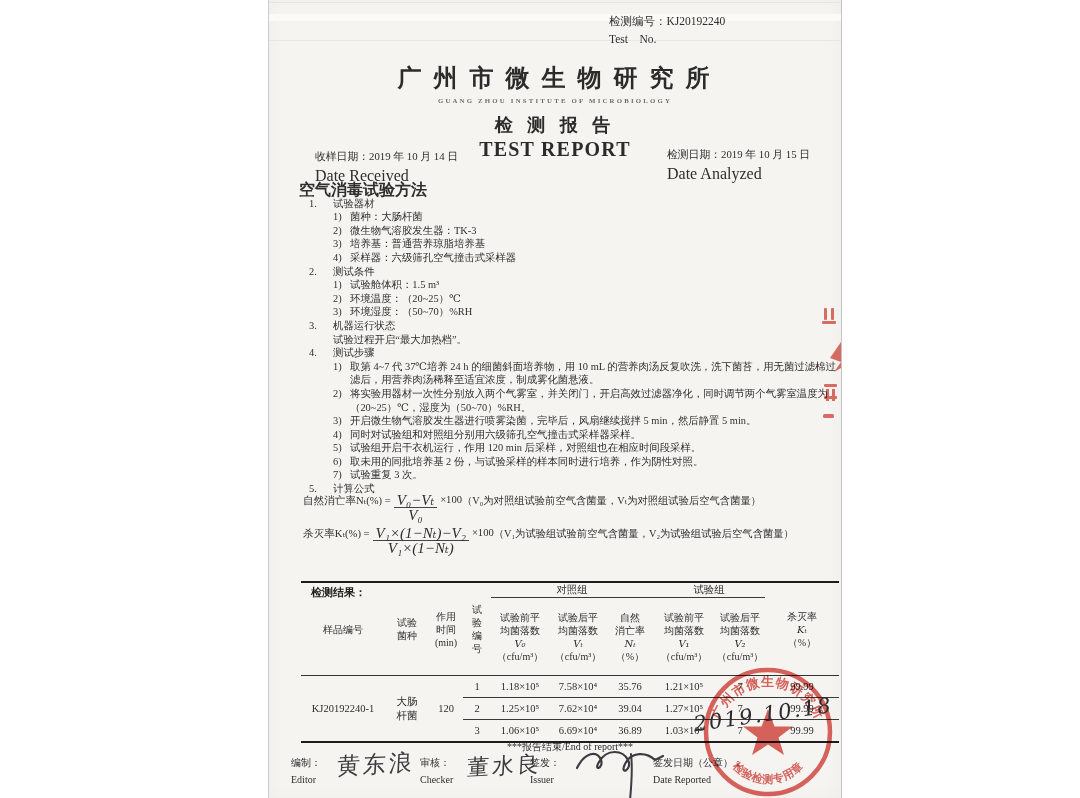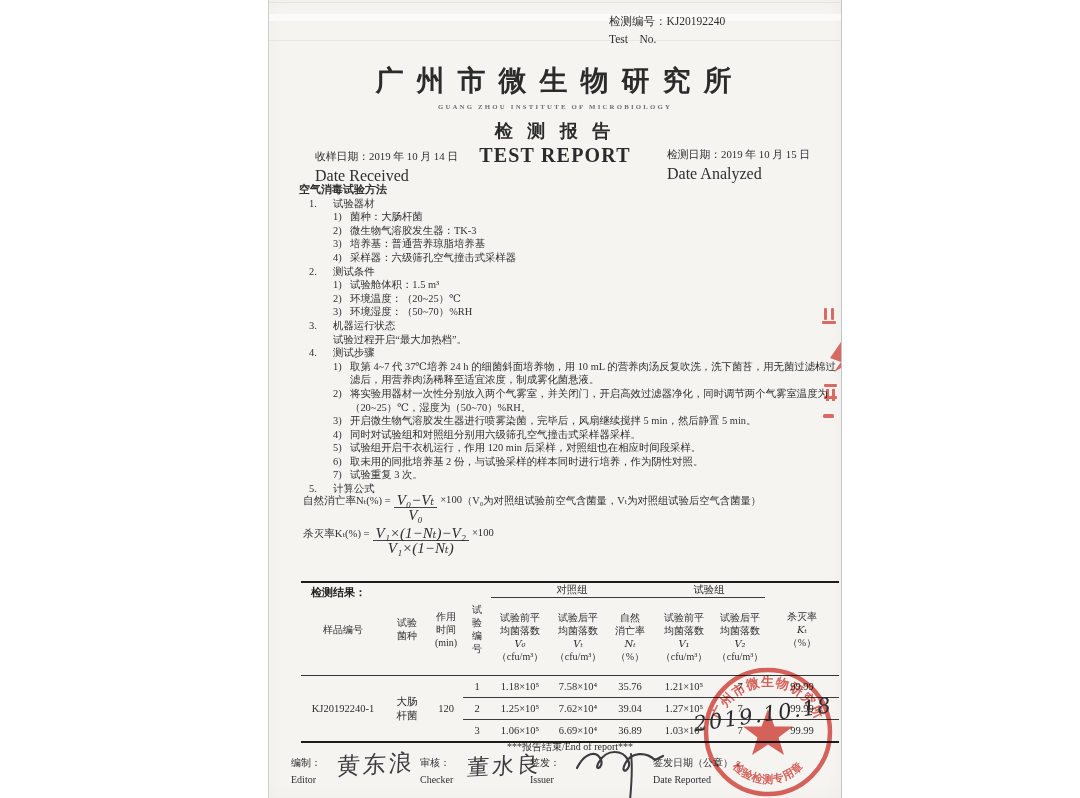--- a/index.html
+++ b/index.html
@@ -9,33 +9,33 @@
   .page{position:absolute;left:268px;top:0;width:572px;height:798px;
         background:#f5f4f1;overflow:hidden;
         border-left:1px solid #cccdd1;border-right:1px solid #c3c4c8;
         box-shadow:inset 0 0 18px rgba(0,0,0,0.03);}
   .scanline{position:absolute;left:0;width:100%;pointer-events:none;}
 
   
   .testno{position:absolute;left:340px;top:14px;font-size:11.5px;color:#2e2e2e;}
   .testno .en{display:block;white-space:pre;margin-top:4px;font-size:11.5px;}
   .titleblock{position:absolute;left:0;top:62px;width:100%;text-align:center;color:#2b2b2b;}
-  .org-zh{font-size:28px;font-weight:bold;letter-spacing:3px;}
+  .org-zh{font-size:24px;font-weight:bold;letter-spacing:3px;}
   .org-en{font-size:6.8px;font-weight:bold;letter-spacing:2.2px;color:#6d6d6d;margin-top:3px;}
   .rep-zh{font-size:18px;font-weight:bold;letter-spacing:5px;margin-top:9px;}
   .rep-en{font-size:20px;font-weight:bold;letter-spacing:1.2px;margin-top:1px;}
   .dates{position:absolute;top:150px;left:30px;width:536px;font-size:10.8px;color:#2e2e2e;}
   .date-l{position:absolute;left:16px;top:0;}
   .date-r{position:absolute;left:368px;top:-2px;}
   .dates .en{display:block;font-size:16px;margin-top:3px;}
 
   
   .method{position:absolute;left:30px;top:183px;width:540px;font-size:10.4px;
           line-height:13.6px;color:#2f2f2f;}
-  .m-title{font-weight:bold;font-size:11px;}
+  .m-title{font-weight:bold;font-size:16px;}
   .sec{display:flex;}
   .sec-no{width:24px;flex:none;padding-left:10px;}
   .sec-title{flex:1;}
   .items{margin-left:34px;}
   .item{display:flex;}
   .item .mk{width:17px;flex:none;}
   .item .tx{flex:1;}
 
   
   .formulas{position:absolute;left:34px;top:494px;width:536px;font-size:10.6px;color:#2d2d2d;}
@@ -221,20 +221,21 @@
         <span>×100</span>
         <span class="f-note">（V₀为对照组试验前空气含菌量，Vₜ为对照组试验后空气含菌量）</span>
       </div>
       <div class="f-row">
         <span>杀灭率Kₜ(%) = </span>
         <span class="frac">
           <span class="num">V₁×(1−Nₜ)−V₂</span>
           <span class="den">V₁×(1−Nₜ)</span>
         </span>
         <span>×100</span>
+        <span class="f-note">（V₁为试验组试验前空气含菌量，V₂为试验组试验后空气含菌量）</span>
       </div>
     </div>
 
     <div class="res-label">检测结果：</div>
 
     <table class="rtable">
       <colgroup>
         <col style="width:84px">
           <col style="width:44px">
           <col style="width:34px">

